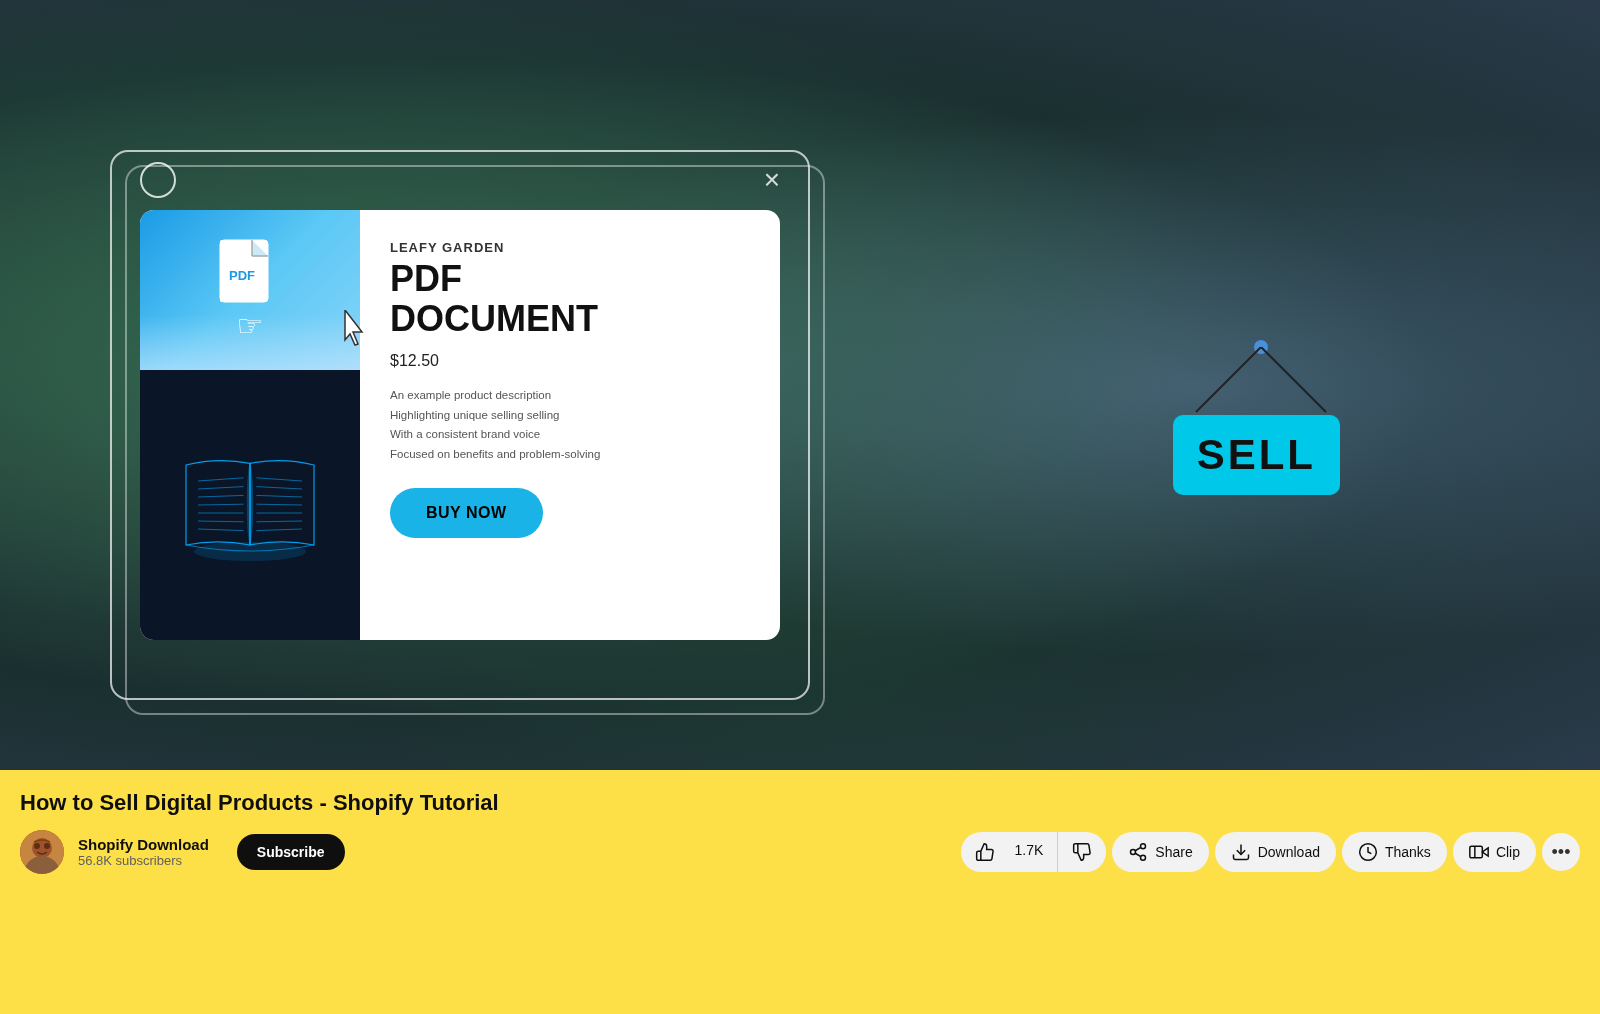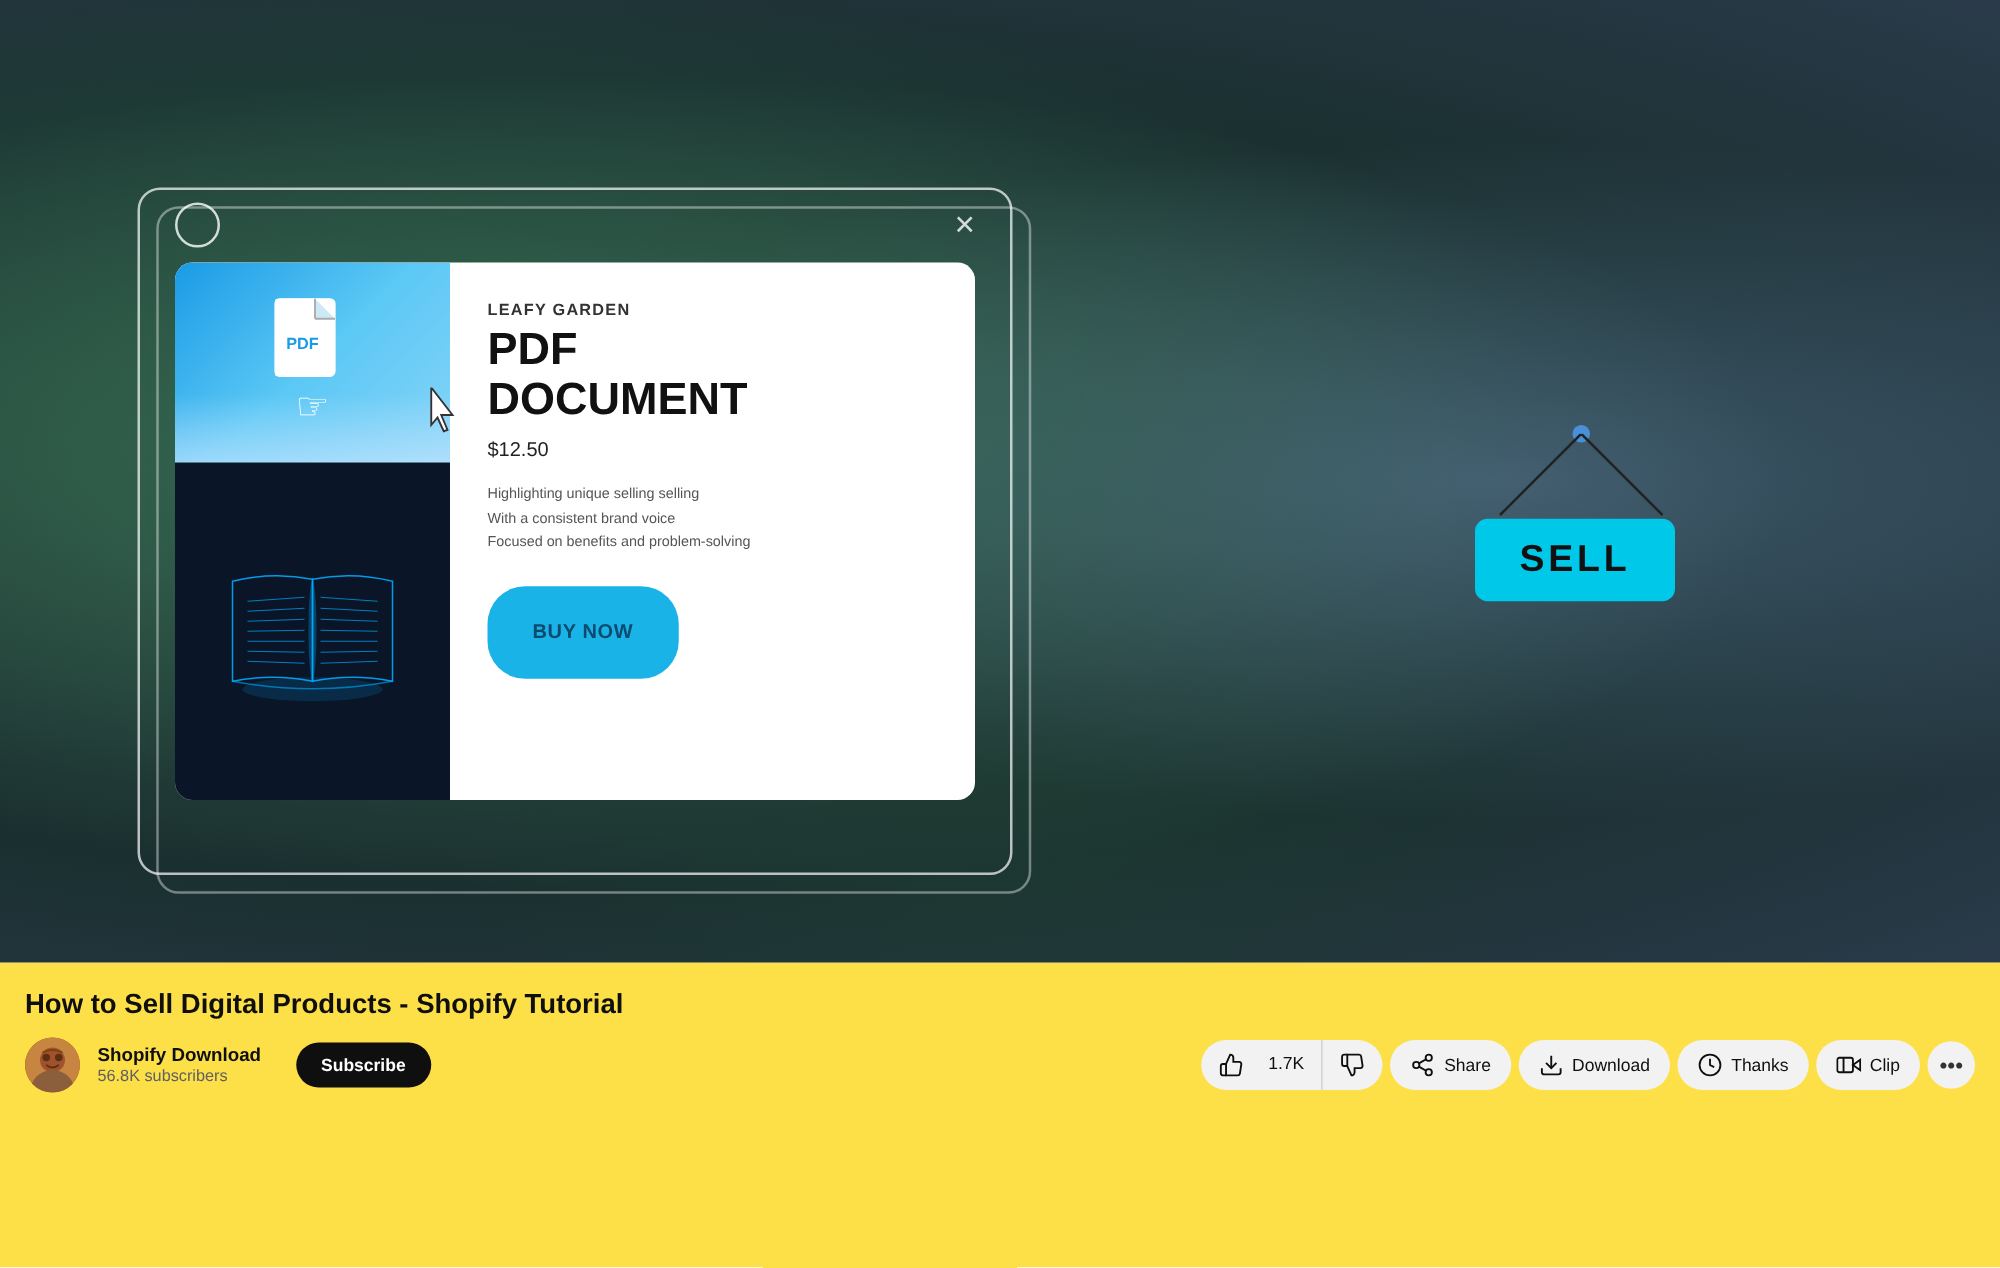--- a/index.html
+++ b/index.html
@@ -171,24 +171,24 @@
       line-height: 1.7;
       margin-bottom: 24px;
     }
 
     .product-desc p {
       margin-bottom: 0;
     }
 
     .buy-now-btn {
       background: #1ab3e8;
-      color: #0c4a6e;
+      color: #000000;
       border: none;
       border-radius: 30px;
-      padding: 28px 36px;
+      padding: 16px 36px;
       font-size: 16px;
       font-weight: 700;
       cursor: pointer;
       letter-spacing: 0.5px;
     }
 
     
     .sell-sign-container {
       position: absolute;
       top: 340px;
@@ -197,21 +197,21 @@
 
     .sell-board {
       background: #00c8e8;
       border-radius: 10px;
       padding: 16px 24px;
       text-align: center;
       margin-top: -5px;
     }
 
     .sell-text {
-      font-size: 30px;
+      font-size: 42px;
       font-weight: 900;
       color: #111;
       letter-spacing: 3px;
     }
 
     
     .info-bar {
       width: 1600px;
       height: 244px;
       background: #fde047;
@@ -451,20 +451,21 @@
     </div>
 
     <div class="product-info">
       <div class="product-brand">LEAFY GARDEN</div>
       <div class="product-name">
         <span>PDF</span><br>
         <span>DOCUMENT</span>
       </div>
       <div class="product-price">$12.50</div>
       <div class="product-desc">
+        <p>An example product description</p>
         <p>Highlighting unique selling selling</p>
         <p>With a consistent brand voice</p>
         <p>Focused on benefits and problem-solving</p>
       </div>
       <button class="buy-now-btn">BUY NOW</button>
     </div>
   </div>
 
   <div class="cursor-overlay">
     <svg width="30" height="40" viewBox="0 0 30 40">

